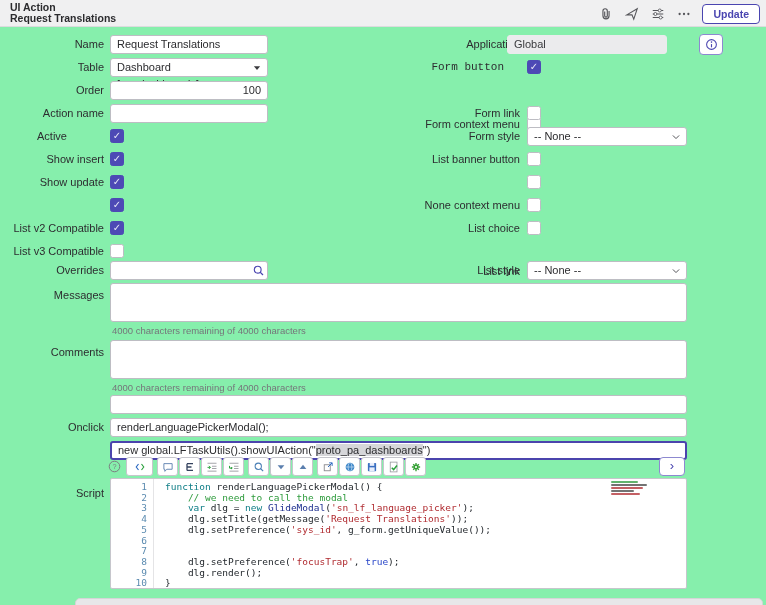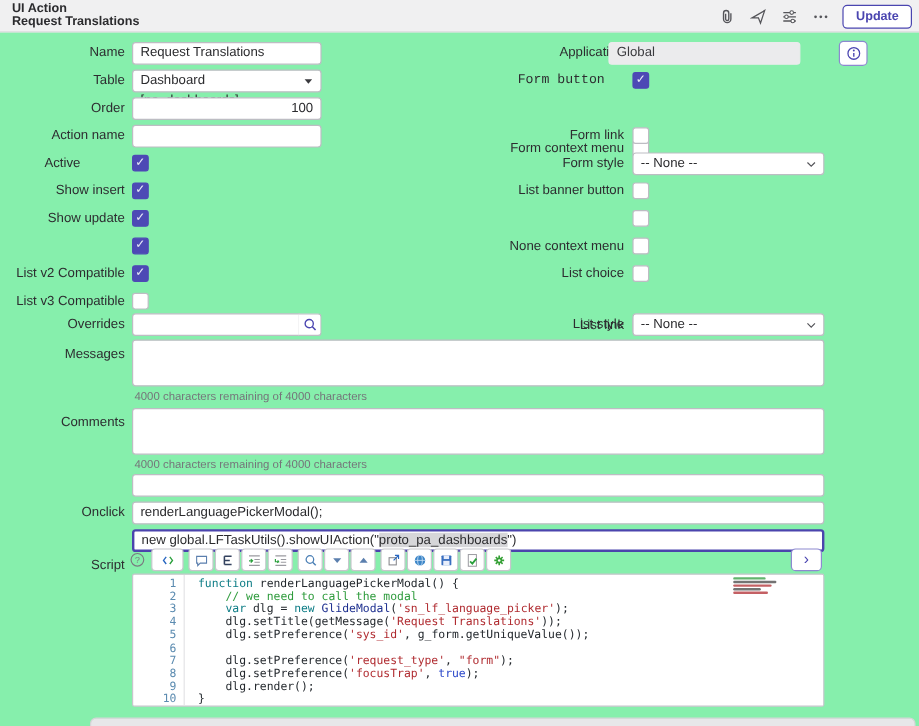--- a/index.html
+++ b/index.html
@@ -256,21 +256,21 @@
         <span class="lbl" style="left: 0px; width: 104px; margin-left: 48px;">Hint</span>
         <div class="ctl-text" style="left: 110px; width: 577px;"></div>
       </div>
       <div class="row" style="top: 418px;">
         <span class="lbl" style="left: 0px; width: 104px;">Onclick</span>
         <div class="ctl-text" style="left: 110px; width: 577px;">renderLanguagePickerModal();</div>
       </div>
       <div class="row" style="top: 441px;">
         <div class="ctl-text focused" style="left: 110px; width: 577px;"><span>new global.LFTaskUtils().showUIAction("</span><span class="sel-hl">proto_pa_dashboards</span><span>")</span></div>
       </div>
-      <span class="lbl" style="position: absolute; left: 0px; width: 104px; top: 462px;">Script</span>
+      <span class="lbl" style="position: absolute; left: 0px; width: 104px; top: 484px;">Script</span>
       <div class="sc-toolbar" style="left: 107px; top: 457px; position: absolute;">
         <span class="sc-plain">
           <span class="icn" style="display: inline-flex;">
             <svg width="13" height="13" viewBox="0 0 16 16" fill="none">
               <circle cx="8" cy="8" r="6.5" stroke="#7a7a80" stroke-width="1.2"></circle>
               <text x="8" y="11.2" font-size="9" text-anchor="middle" fill="#7a7a80" font-family="Liberation Sans">?</text>
             </svg>
           </span>
         </span>
         <span class="sc-group">
@@ -387,21 +387,21 @@
       </div>
       <div class="expand-btn" style="left: 659px; top: 457px;">›</div>
       <div class="code-box" style="left: 110px; top: 478px; width: 577px; height: 111px;">
         <div class="gutter-sep"></div>
         <div class="code-line" style="top: 3px;"><span class="ln">1</span><span class="lc"><span class="tok-kw">function</span><span class="tok-pl"> renderLanguagePickerModal() {</span></span></div>
         <div class="code-line" style="top: 13.7px;"><span class="ln">2</span><span class="lc"><span>    </span><span class="tok-com">// we need to call the modal</span></span></div>
         <div class="code-line" style="top: 24.4px;"><span class="ln">3</span><span class="lc"><span>    </span><span class="tok-kw">var</span><span class="tok-pl"> dlg = </span><span class="tok-kw">new</span><span class="tok-pl"> </span><span class="tok-cls">GlideModal</span><span class="tok-pl">(</span><span class="tok-str">'sn_lf_language_picker'</span><span class="tok-pl">);</span></span></div>
         <div class="code-line" style="top: 35.1px;"><span class="ln">4</span><span class="lc"><span>    </span><span class="tok-pl">dlg.setTitle(getMessage(</span><span class="tok-str">'Request Translations'</span><span class="tok-pl">));</span></span></div>
         <div class="code-line" style="top: 45.8px;"><span class="ln">5</span><span class="lc"><span>    </span><span class="tok-pl">dlg.setPreference(</span><span class="tok-str">'sys_id'</span><span class="tok-pl">, g_form.getUniqueValue());</span></span></div>
         <div class="code-line" style="top: 56.5px;"><span class="ln">6</span></div>
-        <div class="code-line" style="top: 67.2px;"><span class="ln">7</span><span class="lc"><span>    </span><span class="tok-pl">dlg.setPreference(</span><span class="tok-str">'request_type'</span><span class="tok-pl">, </span><span class="tok-str">"form"</span><span class="tok-pl">);</span></span></div>
+        <div class="code-line" style="top: 67.2px;"><span class="ln">7</span></div>
         <div class="code-line" style="top: 77.9px;"><span class="ln">8</span><span class="lc"><span>    </span><span class="tok-pl">dlg.setPreference(</span><span class="tok-str">'focusTrap'</span><span class="tok-pl">, </span><span class="tok-atom">true</span><span class="tok-pl">);</span></span></div>
         <div class="code-line" style="top: 88.6px;"><span class="ln">9</span><span class="lc"><span>    </span><span class="tok-pl">dlg.render();</span></span></div>
         <div class="code-line" style="top: 99.3px;"><span class="ln">10</span><span class="lc"><span class="tok-pl">}</span></span></div>
         <div class="minimap" style="left: 500px; top: 2px;">
           <div style="background: rgb(46, 155, 60); width: 70%; opacity: 0.75;"></div>
           <div style="background: rgb(68, 68, 68); width: 95%; opacity: 0.75;"></div>
           <div style="background: rgb(176, 43, 48); width: 85%; opacity: 0.75;"></div>
           <div style="background: rgb(68, 68, 68); width: 60%; opacity: 0.75;"></div>
           <div style="background: rgb(176, 43, 48); width: 75%; opacity: 0.75;"></div>
         </div>

